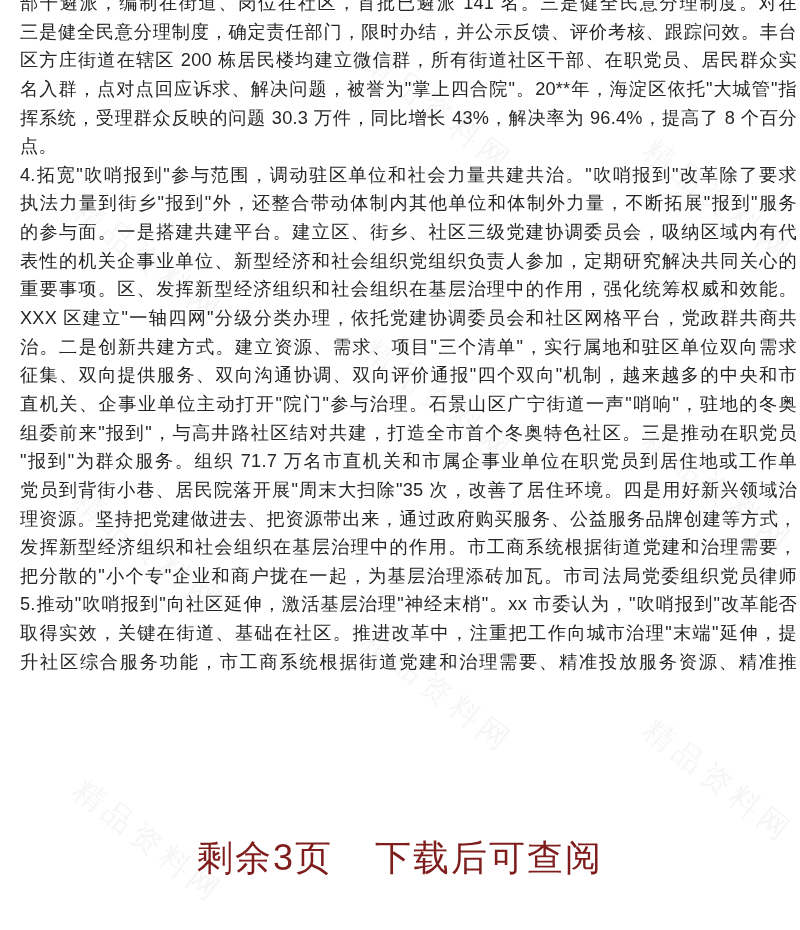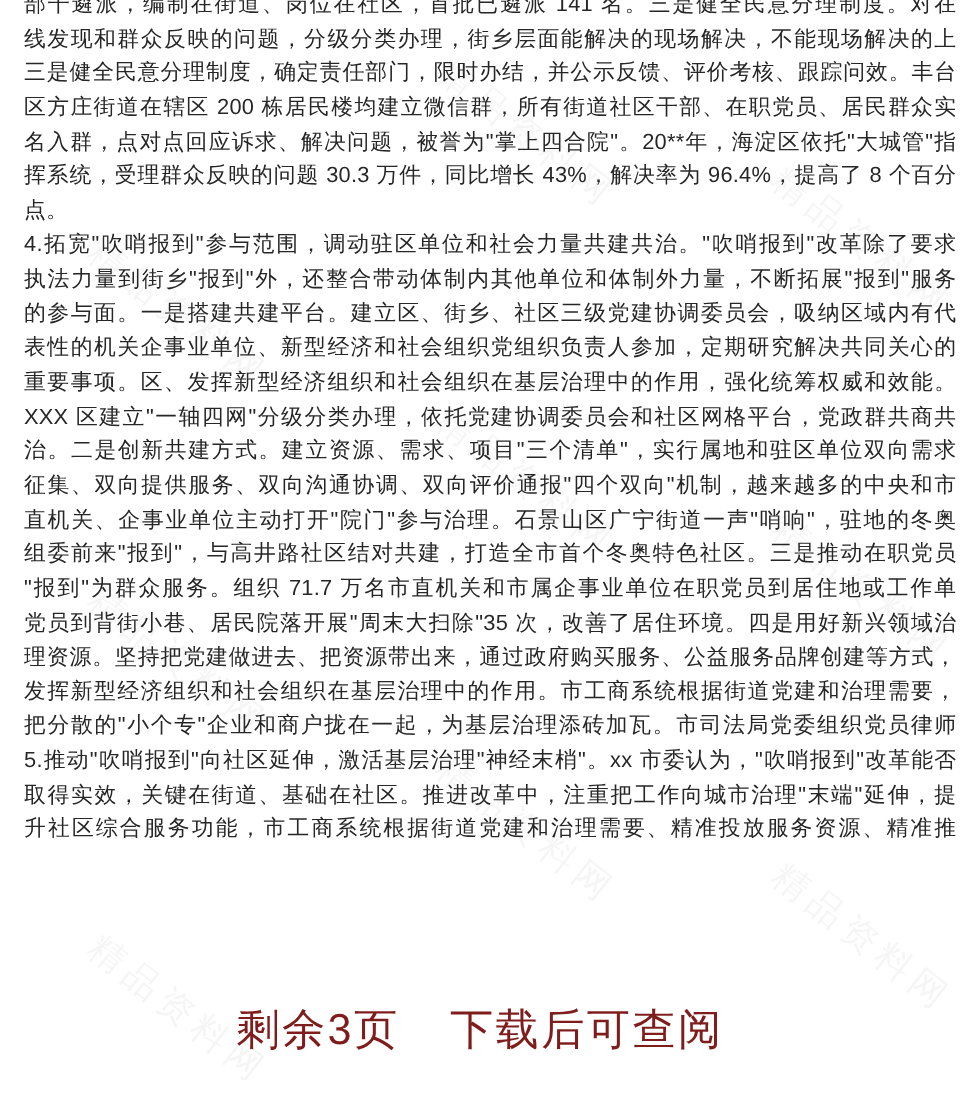--- a/index.html
+++ b/index.html
@@ -42,21 +42,20 @@
       <span class="wm" style="left: 380px; top: 330px;">精品资料网</span>
       <span class="wm" style="left: 660px; top: 420px;">精品资料网</span>
       <span class="wm" style="left: 90px; top: 480px;">精品资料网</span>
       <span class="wm" style="left: 380px; top: 620px;">精品资料网</span>
       <span class="wm" style="left: 660px; top: 710px;">精品资料网</span>
       <span class="wm" style="left: 90px; top: 770px;">精品资料网</span>
     </div>
 
   <div class="textblock" id="textblock">
       <div class="line">部干遴派，编制在街道、岗位在社区，首批已遴派 141 名。三是健全民意分理制度。对在</div>
-      <div class="line">线发现和群众反映的问题，分级分类办理，街乡层面能解决的现场解决，不能现场解决的上</div>
       <div class="line">三是健全民意分理制度，确定责任部门，限时办结，并公示反馈、评价考核、跟踪问效。丰台</div>
       <div class="line">区方庄街道在辖区 200 栋居民楼均建立微信群，所有街道社区干部、在职党员、居民群众实</div>
       <div class="line">名入群，点对点回应诉求、解决问题，被誉为"掌上四合院"。20**年，海淀区依托"大城管"指</div>
       <div class="line">挥系统，受理群众反映的问题 30.3 万件，同比增长 43%，解决率为 96.4%，提高了 8 个百分</div>
       <div class="line last">点。</div>
       <div class="line">4.拓宽"吹哨报到"参与范围，调动驻区单位和社会力量共建共治。"吹哨报到"改革除了要求</div>
       <div class="line">执法力量到街乡"报到"外，还整合带动体制内其他单位和体制外力量，不断拓展"报到"服务</div>
       <div class="line">的参与面。一是搭建共建平台。建立区、街乡、社区三级党建协调委员会，吸纳区域内有代</div>
       <div class="line">表性的机关企事业单位、新型经济和社会组织党组织负责人参加，定期研究解决共同关心的</div>
       <div class="line">重要事项。区、发挥新型经济组织和社会组织在基层治理中的作用，强化统筹权威和效能。</div>

